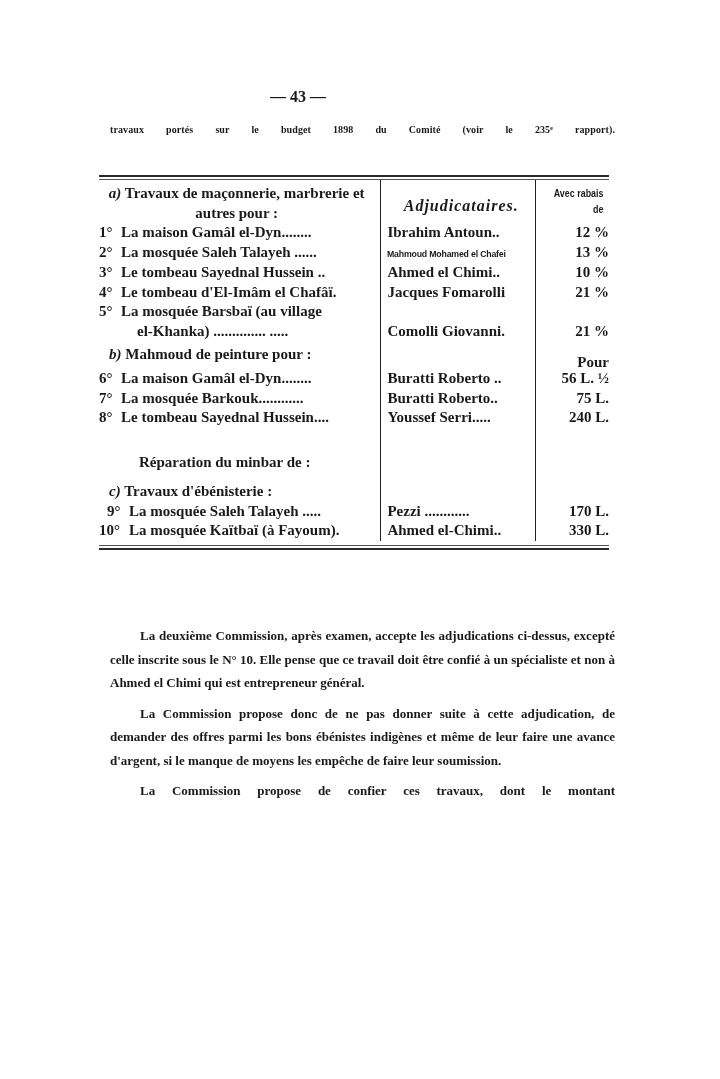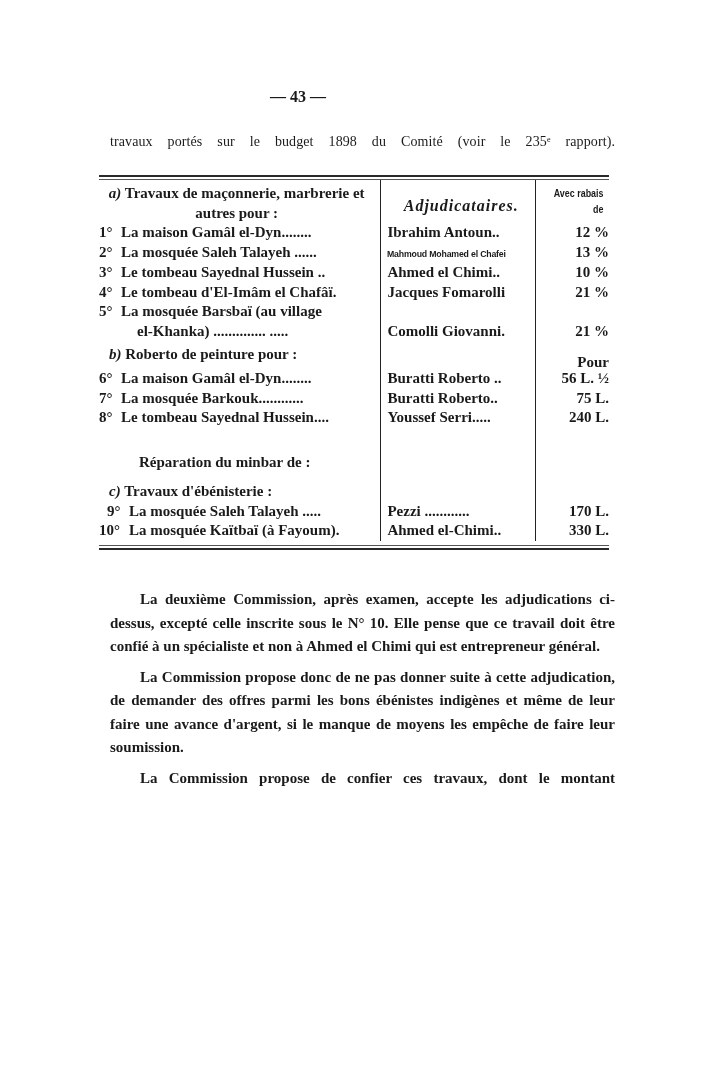--- a/index.html
+++ b/index.html
@@ -19,25 +19,25 @@
     position: absolute;
     top: 88px;
     left: 0;
     width: 596px;
     text-align: center;
     font-weight: bold;
     font-size: 16px;
   }
   .intro-line {
     position: absolute;
-    top: 134px;
+    top: 124px;
     left: 110px;
     width: 505px;
-    font-weight: normal;
-    font-size: 14px;
+    font-weight: bold;
+    font-size: 10px;
     text-align: justify;
     text-align-last: justify;
     letter-spacing: 0.1px;
   }
   .table-wrap {
     position: absolute;
     top: 175px;
     left: 99px;
     width: 510px;
   }
@@ -102,24 +102,24 @@
   .sub-head .letter { font-style: italic; }
   .sub-head2 { padding-left: 40px; }
   .rule-bottom {
     margin-top: 4px;
     height: 2px;
     border-top: 1px solid #555;
     border-bottom: 2px solid #2a2a2a;
   }
   .body-text {
     position: absolute;
-    top: 588px;
+    top: 624px;
     left: 110px;
     width: 505px;
-    font-size: 15px;
+    font-size: 13px;
     font-weight: bold;
     line-height: 23.5px;
   }
   .body-text p {
     margin: 0 0 7px 0;
     text-indent: 30px;
     text-align: justify;
   }
   .body-text p .ital { font-style: italic; }
   .spacer-row td { height: 19px; }
@@ -208,21 +208,21 @@
             <div>Comolli Giovanni.</div>
           </td>
       <td class="c3">
             <div style="height:19.5px"></div>
             <div>21 %</div>
           </td>
     </tr>
 
     <tr>
       <td class="c1">
-            <div class="sub-head" style="padding-top:4px"><span class="letter">b)</span> <span>Roberto de peinture pour :</span></div>
+            <div class="sub-head" style="padding-top:4px"><span class="letter">b)</span> <span>Mahmoud de peinture pour :</span></div>
           </td>
       <td class="c2"></td>
       <td class="c3">
             <div style="padding-top:14px;line-height:14px">Pour</div>
           </td>
     </tr>
     <tr>
       <td class="c1">
             <div class="item">
               <span class="num">6°</span>

